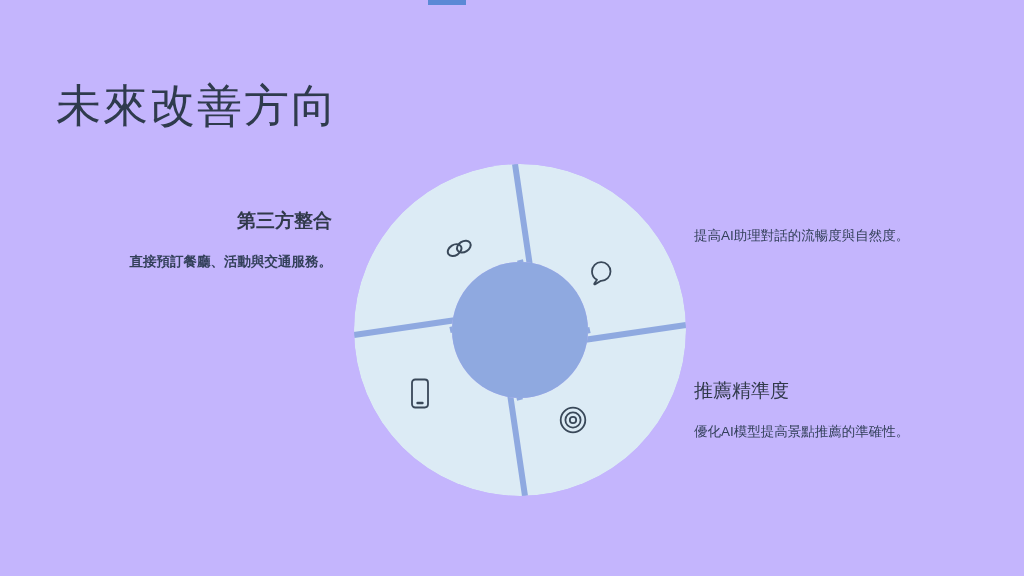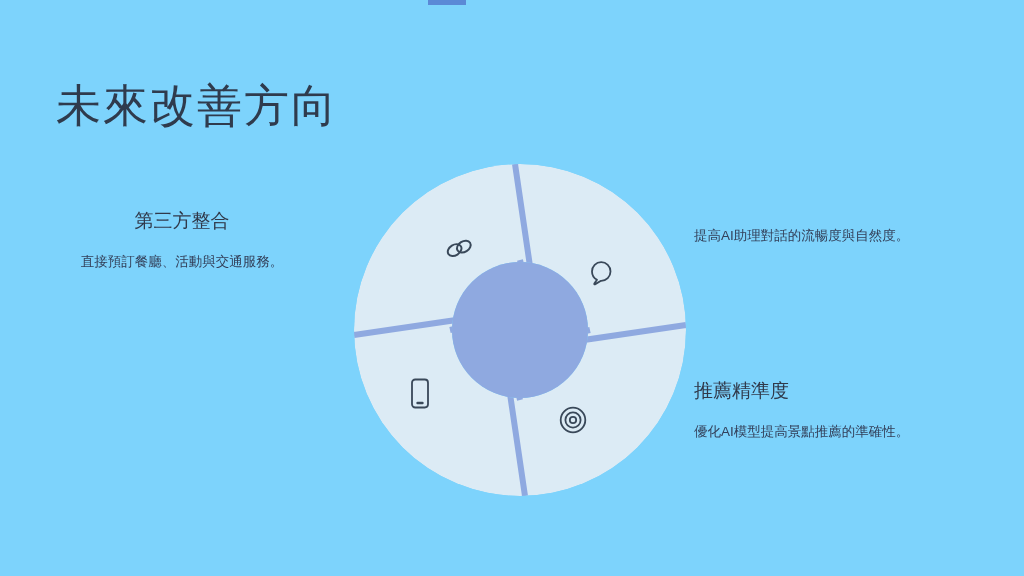--- a/index.html
+++ b/index.html
@@ -10,21 +10,21 @@
     width: 1024px;
     height: 576px;
     overflow: hidden;
     background: #8fa9e0;
     font-family: "Liberation Sans", "DejaVu Sans", sans-serif;
     position: relative;
   }
   #slide {
     position: absolute;
     inset: 0;
-    background: #7dd3fc;
+    background: #c4b5fd;
   }
   #top-progress-bar {
     position: absolute;
     top: 0;
     left: 428px;
     width: 38px;
     height: 5px;
     background: #5b89d6;
   }
   #page-title {
@@ -65,21 +65,22 @@
     white-space: nowrap;
   }
   .label-block .lb-desc {
     font-size: 13.5px;
     line-height: 22px;
     color: #33405a;
     margin-top: 17px;
     white-space: nowrap;
   }
   .label-left {
-    text-align: center;
+    text-align: right;
+    font-weight: bold;
   }
   .label-right {
     text-align: left;
   }
   #label-0 { left: 32px;  top: 208px; }
   #label-1 { left: 694px; top: 208px; }
   #label-2 { left: 32px;  top: 378px; }
   #label-3 { left: 694px; top: 378px; }
 </style>
 </head>

